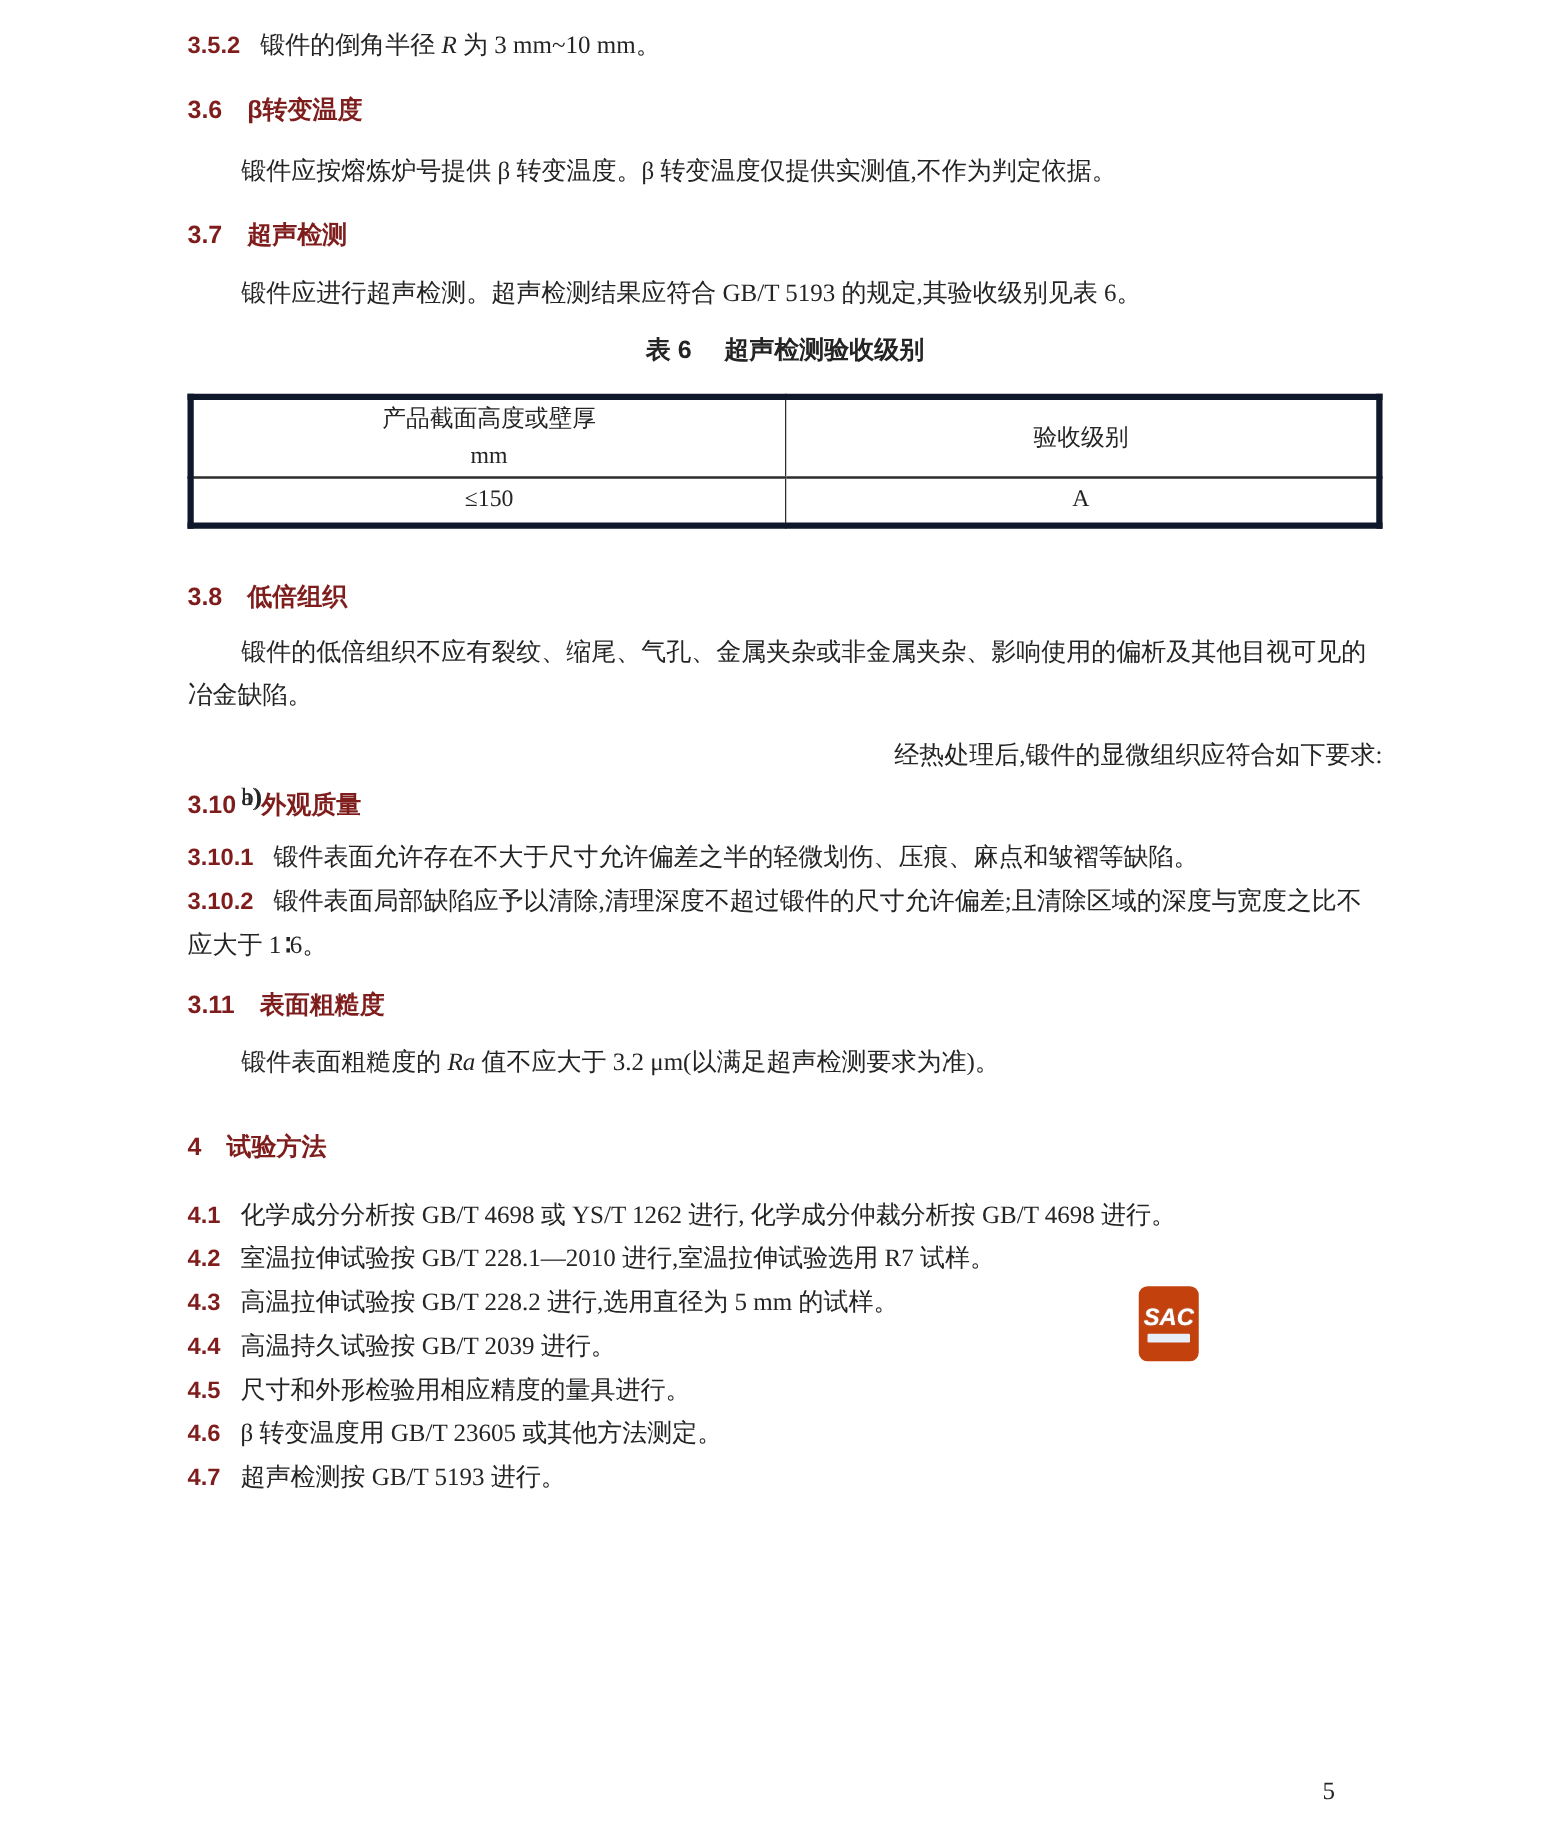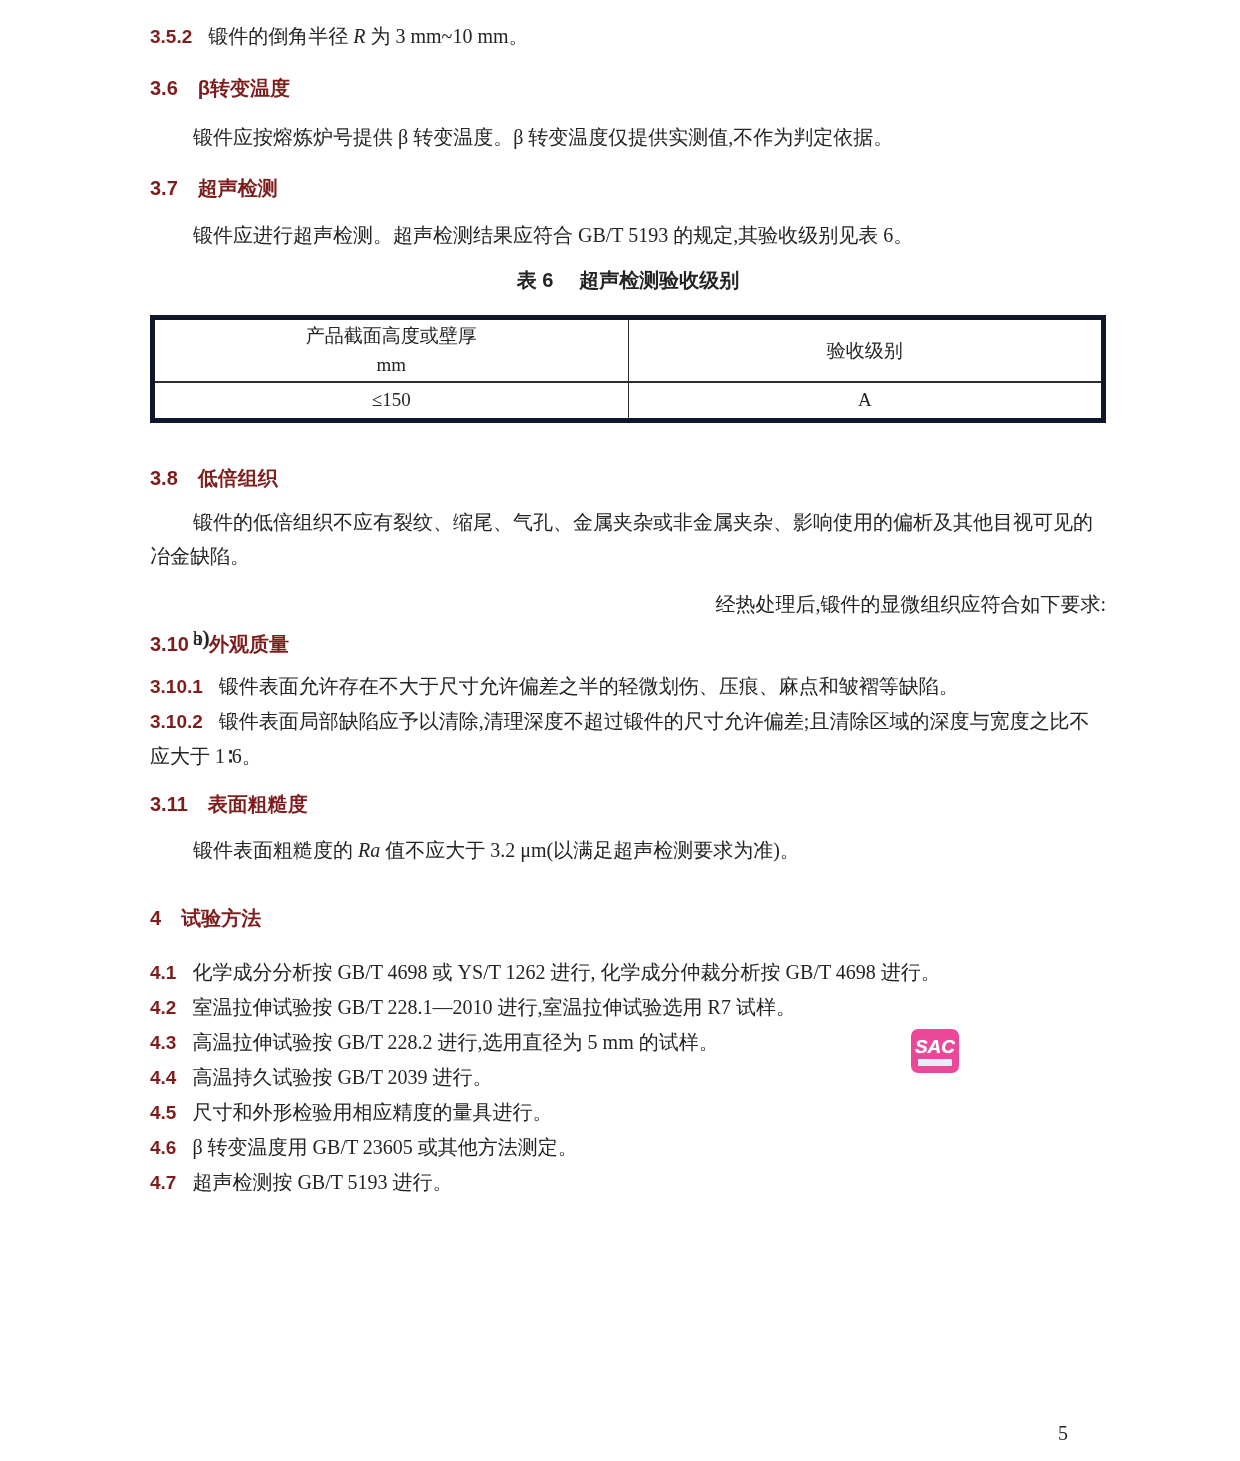--- a/index.html
+++ b/index.html
@@ -89,22 +89,22 @@
 
   .page-number {
     position:absolute;
     left:1058px; top:1422px;
     font-size:20px;
     color:#242424;
   }
   .watermark {
     position:absolute;
     left:911px; top:1029px;
-    width:48px; height:44px;
-    background:#ec4899;
+    width:48px; height:60px;
+    background:#c2410c;
     border-radius:7px;
     display:flex; align-items:center; justify-content:center;
     flex-direction:column;
     overflow:hidden;
   }
   .watermark .wm-text {
     font-family:"Liberation Sans","DejaVu Sans",sans-serif;
     font-weight:700; font-style:italic;
     font-size:19px; letter-spacing:0;
     color:#ffffff;

